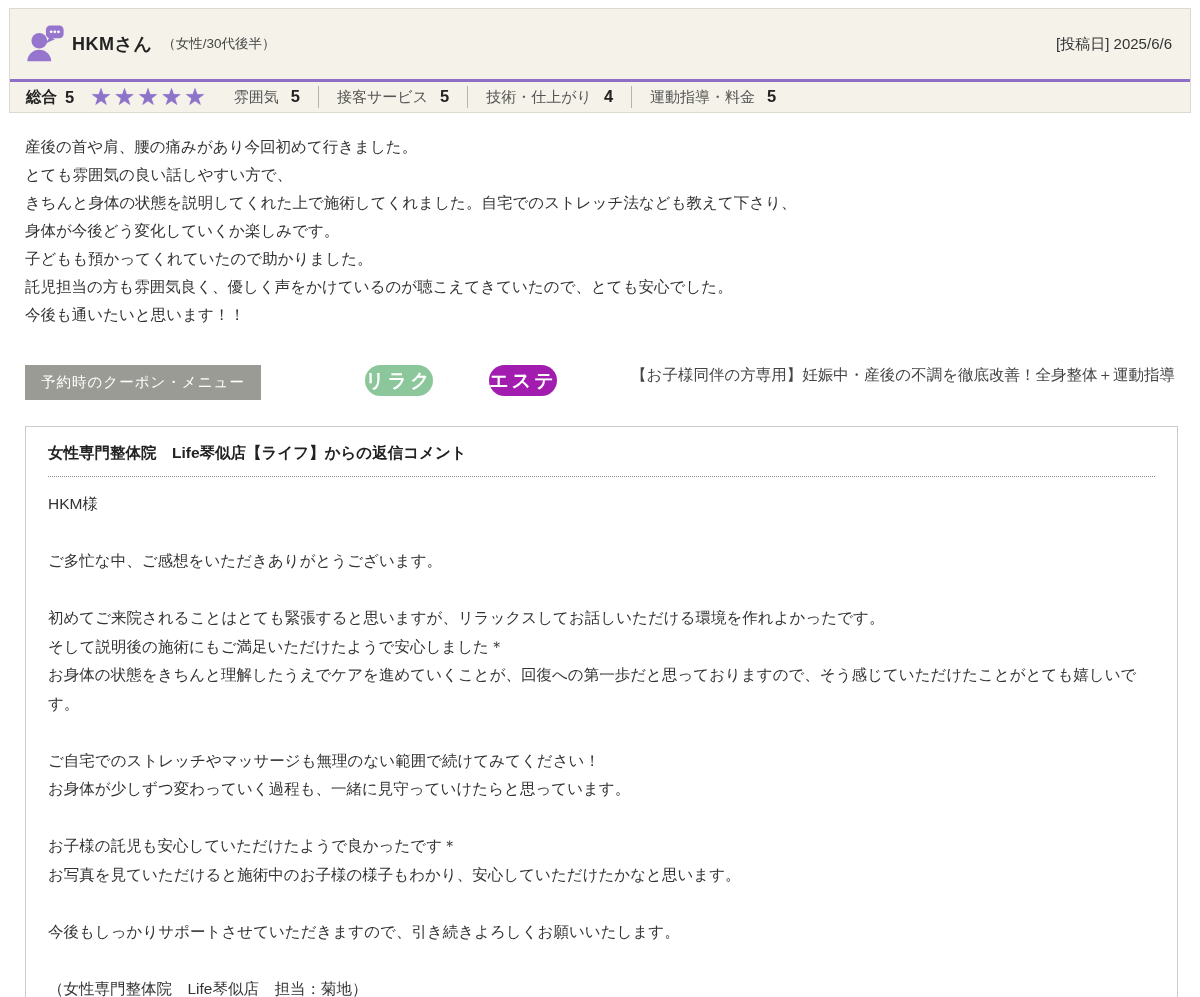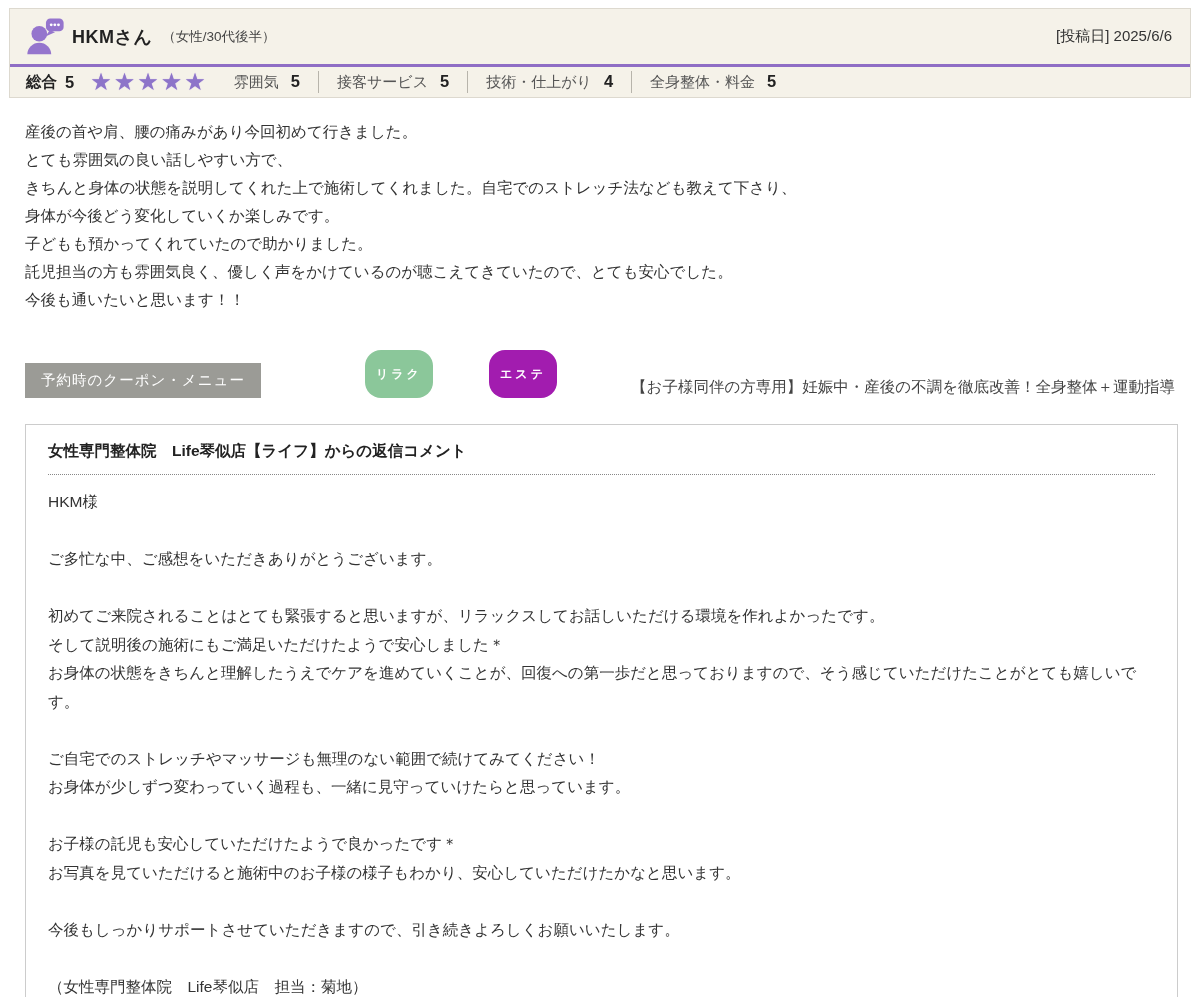--- a/index.html
+++ b/index.html
@@ -15,21 +15,21 @@
   
   .review-card {
     margin: 8px 9px 0 9px;
     border: 1px solid #ddd9cf;
     background: #f5f2e9;
   }
   .review-header {
     display: flex;
     align-items: center;
     justify-content: space-between;
-    height: 55px;
+    height: 70px;
     padding: 0 18px 0 14px;
   }
   .header-left { display: flex; align-items: center; }
   .avatar { width: 42px; height: 42px; display: inline-block; margin-right: 6px; margin-top: 2px; }
   .reviewer-name { font-size: 18px; font-weight: bold; color: #222; letter-spacing: .5px; }
   .reviewer-meta { font-size: 13.5px; color: #444; margin-left: 10px; }
   .post-date { font-size: 15px; color: #333; }
 
   .purple-divider { height: 3px; background: #8f6ec5; }
 
@@ -63,41 +63,41 @@
     margin: 20px 25px 16px 25px;
     font-size: 15.5px;
     line-height: 28px;
     color: #333;
     white-space: pre-line;
   }
 
   
   .coupon-row {
     display: flex;
-    align-items: flex-end;
+    align-items: flex-start;
     margin: 36px 25px 0 25px;
     gap: 44px;
   }
   .coupon-label {
     background: #9b9b96;
     color: #fff;
     font-size: 14.5px;
     padding: 8px 16px;
     letter-spacing: 1px;
     white-space: nowrap;
   }
   .tag {
     display: inline-flex;
     align-items: center;
     justify-content: center;
     width: 88px;
-    height: 48px;
+    height: 31px;
     border-radius: 16px;
     color: #fff;
-    font-size: 12px;
+    font-size: 19px;
     font-weight: bold;
     letter-spacing: 3px;
   }
   .tag-green { background: #8bc79a; margin-left: 60px; }
   .tag-purple { background: #a21caf; margin-left: 12px; }
   .coupon-menu-text {
     margin-left: 30px;
     font-size: 15.5px;
     color: #444;
     white-space: nowrap;
@@ -168,21 +168,21 @@
     </span>
     <span class="rating-sep"></span>
 
     <span class="rating-item">
       <span class="rating-label">技術・仕上がり</span>
       <span class="rating-value">4</span>
     </span>
     <span class="rating-sep"></span>
 
     <span class="rating-item">
-      <span class="rating-label">全身整体・料金</span>
+      <span class="rating-label">運動指導・料金</span>
       <span class="rating-value">5</span>
     </span>
   </div>
 </div>
 
 <div class="review-body">産後の首や肩、腰の痛みがあり今回初めて行きました。
 とても雰囲気の良い話しやすい方で、
 きちんと身体の状態を説明してくれた上で施術してくれました。自宅でのストレッチ法なども教えて下さり、
 身体が今後どう変化していくか楽しみです。
 子どもも預かってくれていたので助かりました。

